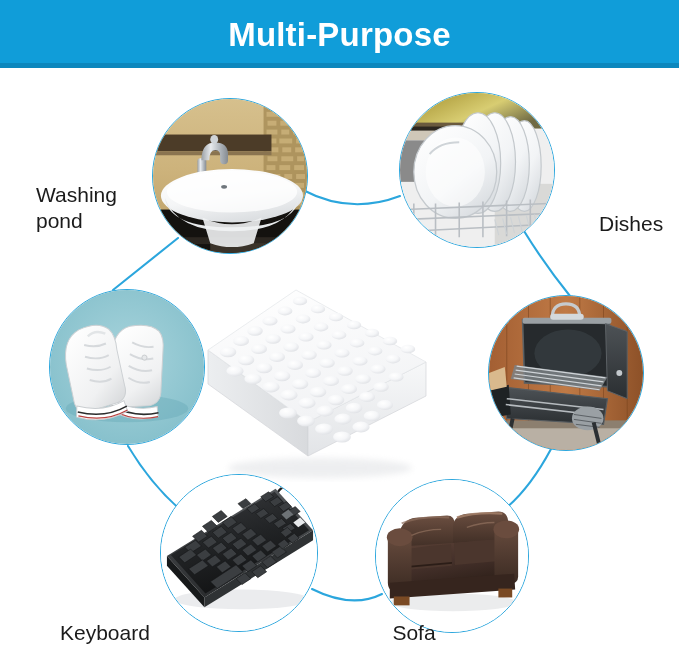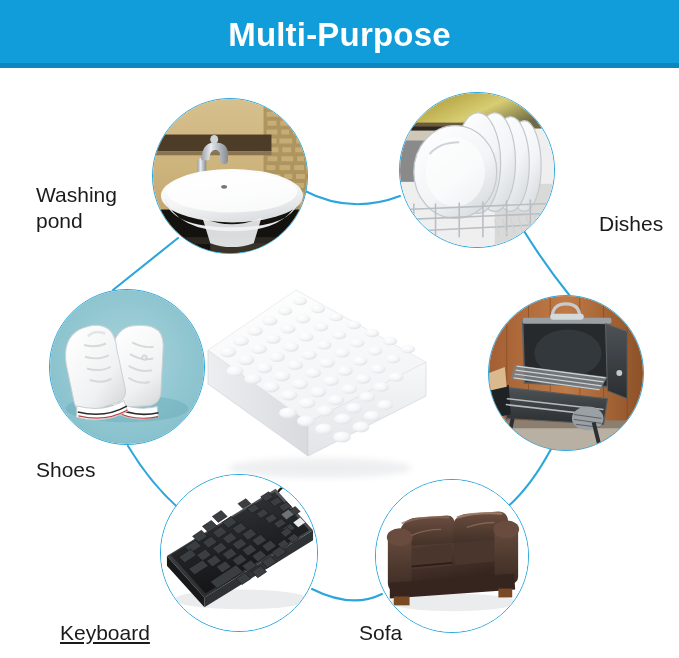--- a/index.html
+++ b/index.html
@@ -385,21 +385,20 @@
         <g stroke="#d6d9dc" stroke-width="2" fill="none">
           <path d="M13,24 q12,5 22,2"></path>
             <path d="M12,36 q13,6 24,2"></path>
           <path d="M12,48 q13,6 24,2"></path>
             <path d="M13,60 q12,6 22,2"></path>
         </g>
         <path d="M18,16 q8,-6 18,0" stroke="#e2e5e7" stroke-width="2.4" fill="none"></path>
       </g>
     </svg>
   </div>
-  <div class="label" style="left:36px;top:457px;width:120px;">Shoes</div>
 
   <div class="node" style="left:488px;top:295px;width:156px;height:156px;">
     <svg class="photo" viewBox="0 0 156 156" preserveAspectRatio="xMidYMid slice">
       <defs>
         <linearGradient id="woodFence" x1="0" y1="0" x2="1" y2="0">
           <stop offset="0%" stop-color="#a35f33"></stop>
           <stop offset="50%" stop-color="#c07a46"></stop>
           <stop offset="100%" stop-color="#8d5128"></stop>
         </linearGradient>
         <linearGradient id="grillBody" x1="0" y1="0" x2="0" y2="1">
@@ -545,21 +544,21 @@
 
         <path d="M121,58 l7,-5 l5,5 l-7,5 z"></path>
         <path d="M128,64 l7,-5 l5,5 l-7,5 z"></path>
         <path d="M118,70 l7,-5 l5,5 l-7,5 z"></path>
       </g>
 
       <path d="M134,48 l7,-5 l5,5 l-7,5 z" fill="#e8eaec"></path>
       <path d="M122,40 l7,-5 l5,5 l-7,5 z" fill="#6d7276"></path>
     </svg>
   </div>
-  <div class="label" style="left:60px;top:620px;width:160px;text-decoration:underline;">Keyboard</div>
+  <div class="label" style="left:60px;top:620px;width:160px;">Keyboard</div>
 
   <div class="node" style="left:375px;top:479px;width:154px;height:154px;">
     <svg class="photo" viewBox="0 0 154 154" preserveAspectRatio="xMidYMid slice">
       <defs>
         <linearGradient id="leatherA" x1="0" y1="0" x2="0.4" y2="1">
           <stop offset="0%" stop-color="#5d4337"></stop>
           <stop offset="55%" stop-color="#44302a"></stop>
           <stop offset="100%" stop-color="#2e2019"></stop>
         </linearGradient>
         <linearGradient id="leatherB" x1="0" y1="0" x2="0" y2="1">
@@ -588,15 +587,15 @@
 
       <path d="M14,104 l126,-9 l1,16 l-127,9 z" fill="#36251e"></path>
 
       <rect x="18" y="118" width="16" height="9" fill="#7a4a24"></rect>
       <rect x="124" y="110" width="14" height="9" fill="#7a4a24"></rect>
 
       <path d="M36,56 q14,-6 30,-6" stroke="#9b7a66" stroke-width="1.4" fill="none" opacity=".6"></path>
       <path d="M92,48 q14,-5 28,-5" stroke="#9b7a66" stroke-width="1.4" fill="none" opacity=".6"></path>
     </svg>
   </div>
-  <div class="label" style="left:359px;top:620px;width:110px;">Sofa</div>
+  <div class="label" style="left:359px;top:620px;width:110px;text-align:center;">Sofa</div>
 
 </div>
 
 </body></html>

